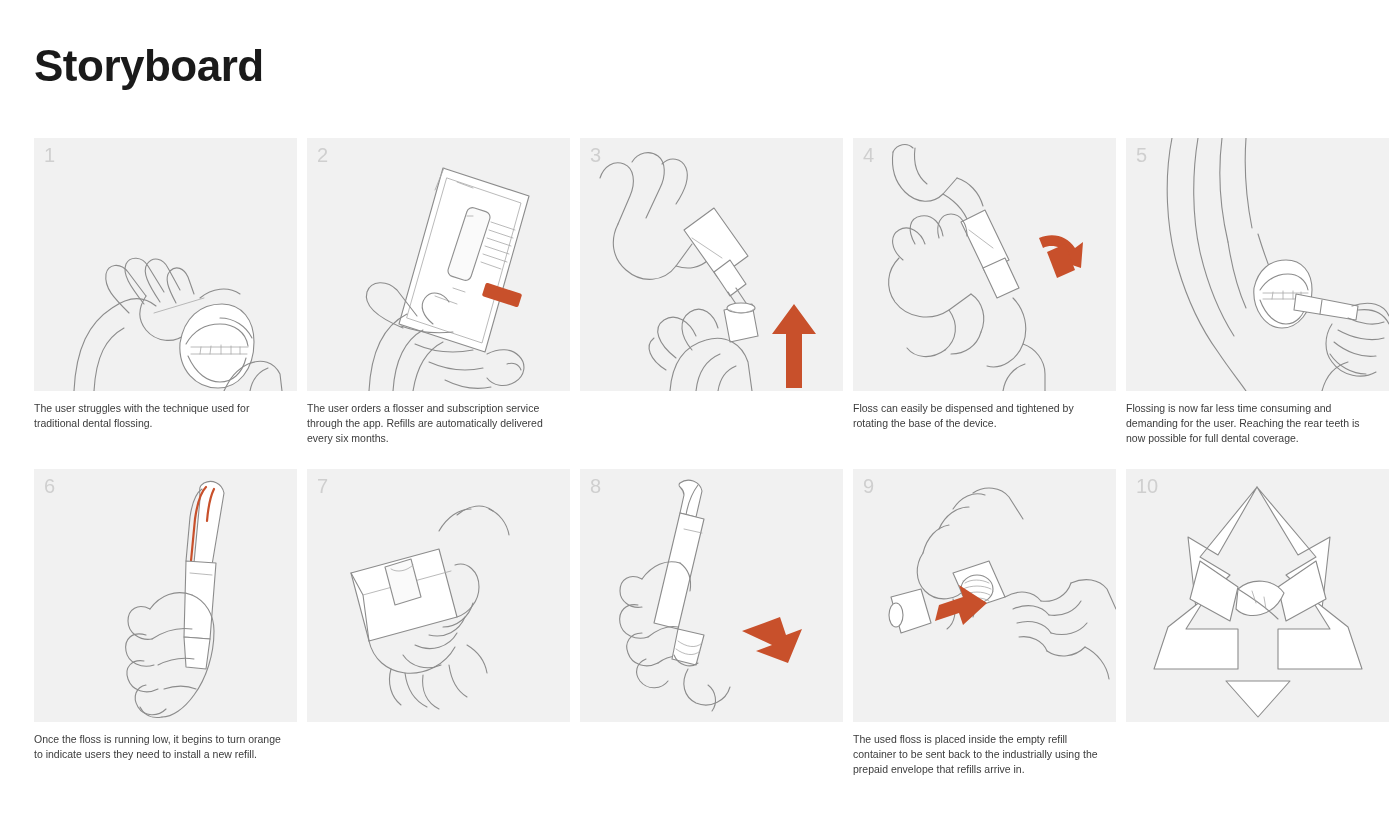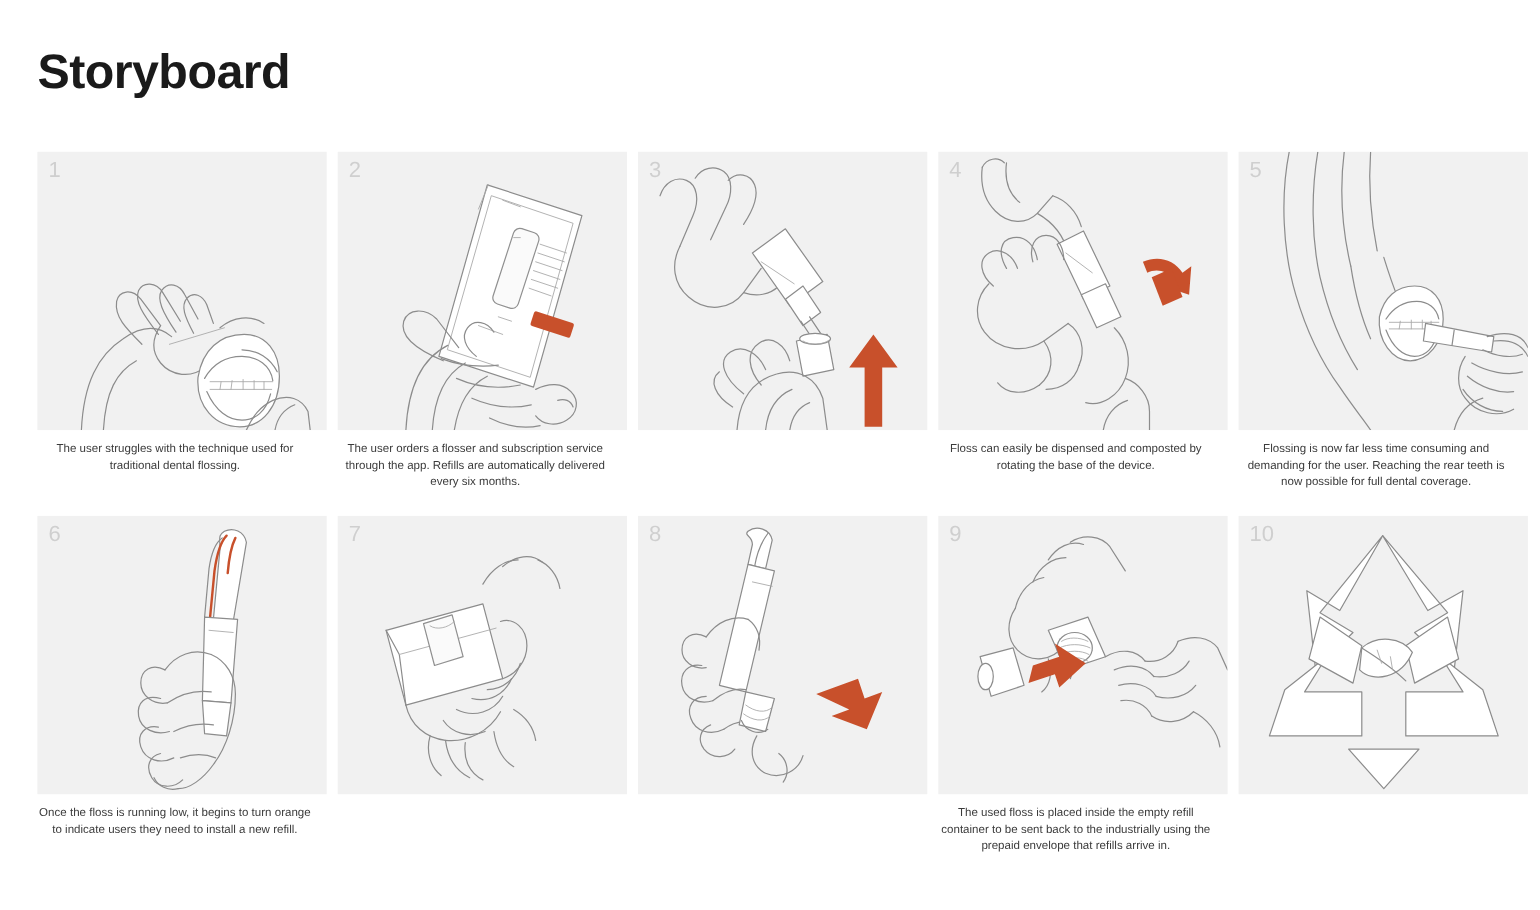--- a/index.html
+++ b/index.html
@@ -59,21 +59,20 @@
     position: absolute;
     left: 0; top: 0;
     width: 263px; height: 253px;
   }
   .caption {
     margin-top: 10px;
     font-size: 10.5px;
     line-height: 1.45;
     color: #3b3b3b;
     width: 250px;
-    text-align: center;
   }
   .ln { fill: none; stroke: #8c8c8c; stroke-width: 1.1; stroke-linecap: round; stroke-linejoin: round; }
   .ln-thin { fill: none; stroke: #a8a8a8; stroke-width: 0.8; stroke-linecap: round; stroke-linejoin: round; }
   .fill-w { fill: #ffffff; stroke: #8c8c8c; stroke-width: 1.1; stroke-linejoin: round; }
   .fill-w2 { fill: #fafafa; stroke: #909090; stroke-width: 1.1; stroke-linejoin: round; }
   .accent { fill: #c8502b; }
   .accent-stroke { fill: none; stroke: #c8502b; stroke-width: 2.2; stroke-linecap: round; stroke-linejoin: round; }
 </style>
 </head>
 <body>
@@ -200,21 +199,21 @@
             <path class="ln" d="M118 156 C130 164 134 180 128 194"></path>
             <path class="ln" d="M92 212 C78 222 62 220 54 210"></path>
             <path class="ln" d="M128 194 C124 208 112 216 98 216"></path>
             <path class="ln" d="M160 160 C172 172 176 190 170 206 C164 222 148 232 134 228"></path>
             <path class="ln" d="M170 206 C182 210 192 222 192 236 L192 253"></path>
             <path class="ln" d="M150 253 C152 240 160 230 172 226"></path>
             <path class="accent" d="M186 100 C200 94 214 98 222 110 L230 104 L228 130 L204 122 L214 116 C208 108 198 106 190 110 Z"></path>
             <path class="accent" d="M194 114 L212 106 L222 132 L204 140 Z"></path>
           </svg>
         </div>
-        <div class="caption">Floss can easily be dispensed and composted by rotating the base of the device.</div>
+        <div class="caption">Floss can easily be dispensed and tightened by rotating the base of the device.</div>
       </div>
 
       <div class="cell">
         <div class="panel">
           <div class="panel-num">5</div>
           <svg viewBox="0 0 263 253">
             <path class="ln" d="M46 0 C38 40 40 90 52 130 C62 164 76 192 92 214 C104 232 114 244 120 253"></path>
             <path class="ln" d="M72 0 C66 36 66 78 74 114 C82 148 94 176 108 198"></path>
             <path class="ln" d="M96 0 C92 32 94 70 102 104"></path>
             <path class="ln" d="M120 0 C118 28 120 60 126 90"></path>

